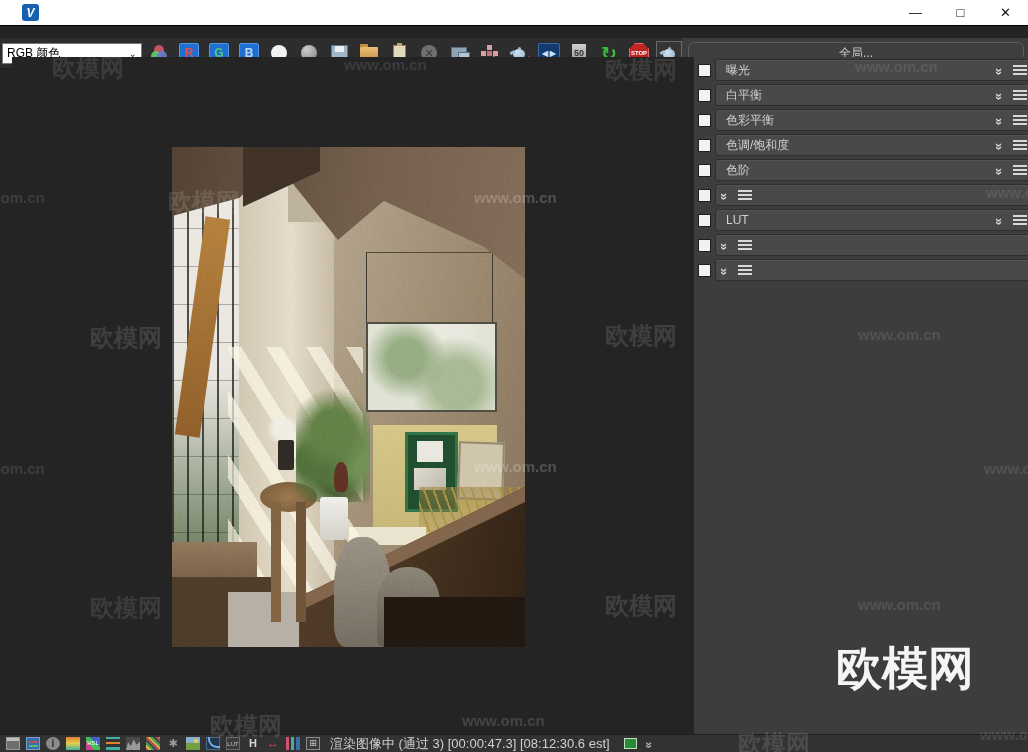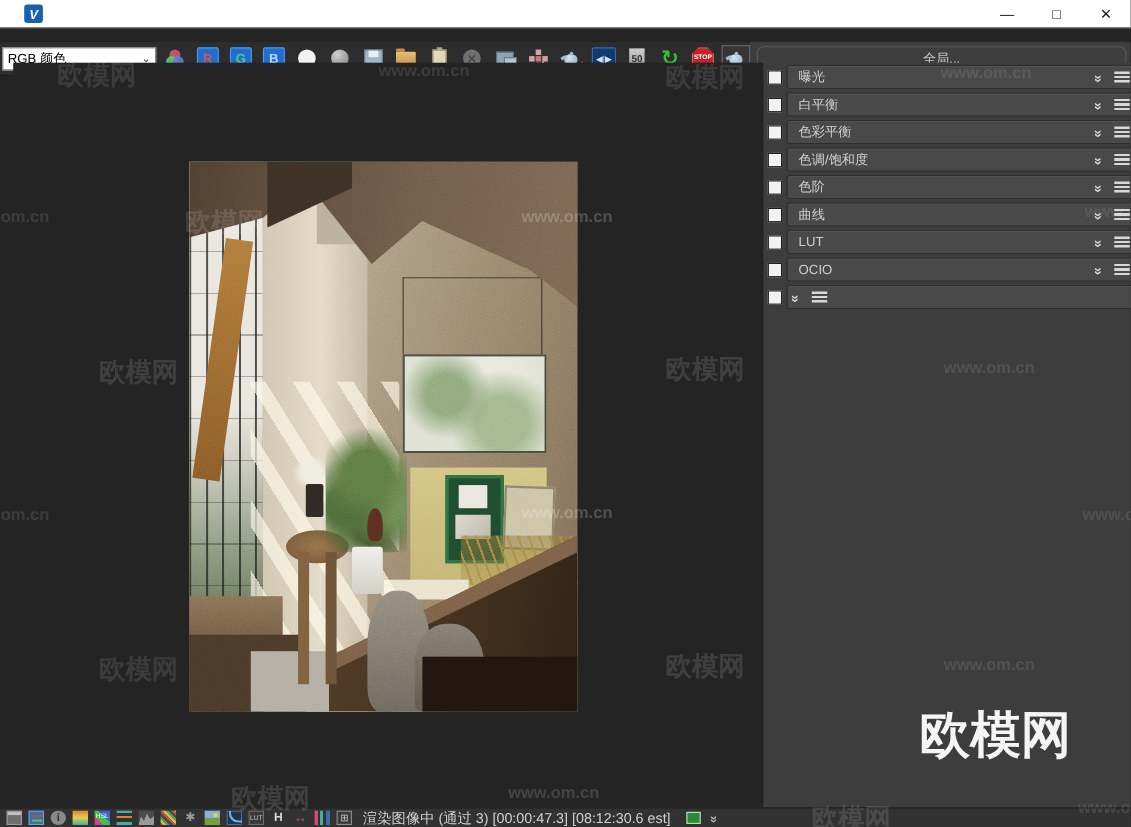--- a/index.html
+++ b/index.html
@@ -394,37 +394,35 @@
         <span class="layer-cb"></span>
         <span class="layer-bar">
             <span class="layer-label">色阶</span>
             <span class="layer-expand">»</span>
             <span class="layer-menu"></span>
           </span>
       </div>
       <div class="layer-row">
         <span class="layer-cb"></span>
         <span class="layer-bar">
-            <span class="layer-label">曲线</span>
             <span class="layer-expand">»</span>
             <span class="layer-menu"></span>
           </span>
       </div>
       <div class="layer-row">
         <span class="layer-cb"></span>
         <span class="layer-bar">
             <span class="layer-label">LUT</span>
             <span class="layer-expand">»</span>
             <span class="layer-menu"></span>
           </span>
       </div>
       <div class="layer-row">
         <span class="layer-cb"></span>
         <span class="layer-bar">
-            <span class="layer-label">OCIO</span>
             <span class="layer-expand">»</span>
             <span class="layer-menu"></span>
           </span>
       </div>
       <div class="layer-row">
         <span class="layer-cb"></span>
         <span class="layer-bar">
             <span class="layer-expand">»</span>
             <span class="layer-menu"></span>
           </span>

